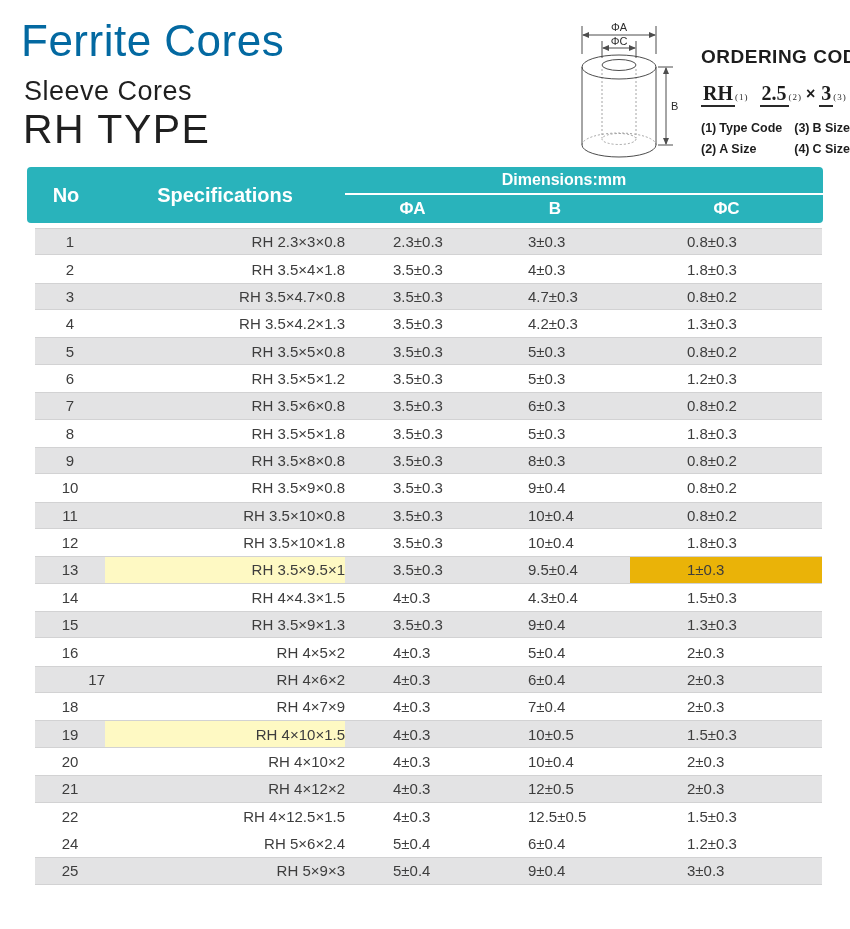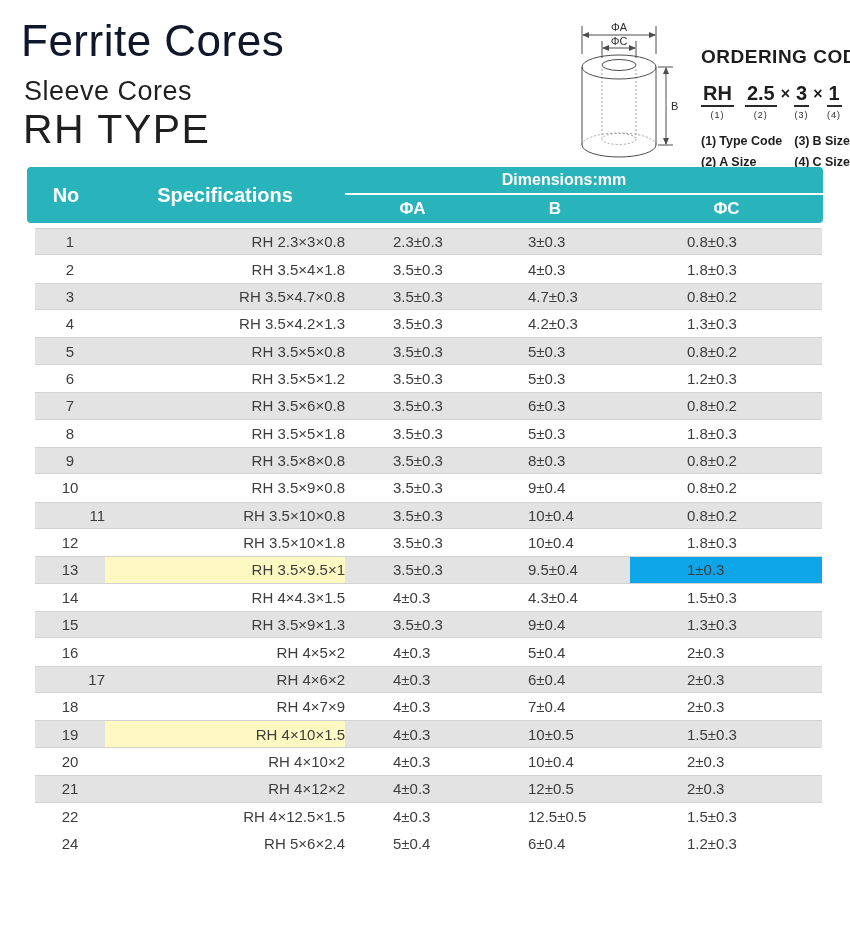--- a/index.html
+++ b/index.html
@@ -2,35 +2,35 @@
 <html><head>
 <meta charset="utf-8">
 <style>
   * { margin:0; padding:0; box-sizing:border-box; }
   html,body { background:#ffffff; }
   body { font-family:"Liberation Sans", sans-serif; }
   .page { position:relative; width:850px; height:929px; background:#fff; overflow:hidden; }
 
   
   .title-main { position:absolute; left:21px; top:16px; font-size:44px; font-weight:500;
-                color:#0f172a; letter-spacing:0.5px; }
+                color:#0369a1; letter-spacing:0.5px; }
   .title-sub  { position:absolute; left:24px; top:76px; font-size:27px; font-weight:500;
                 color:#1f1f1f; letter-spacing:0.5px; }
   .title-type { position:absolute; left:23px; top:106px; font-size:41px; font-weight:500;
                 color:#1f1f1f; letter-spacing:1.5px; }
 
   
   .diagram { position:absolute; left:560px; top:12px; width:148px; height:152px; }
   .diagram svg { display:block; }
 
   
   .ordering { position:absolute; left:701px; top:46px; width:150px; color:#1d1d1d; }
   .oc-title { font-size:19px; font-weight:bold; letter-spacing:0.5px; white-space:nowrap; }
   .oc-code  { margin-top:15px; display:flex; align-items:flex-start; }
-  .oc-part  { display:flex; flex-direction:column; align-items:center; }
+  .oc-part  { display:flex; flex-direction:row; align-items:center;font-family:Liberation Serif, serif; }
   .oc-part.first { margin-right:11px; }
   .oc-val   { font-size:20px; font-weight:bold; line-height:1.05; border-bottom:2px solid #2a2a2a; padding:0 2px 1px; }
   .oc-num   { font-size:9px; margin-top:3px; color:#2a2a2a; letter-spacing:1px; }
   .oc-x     { font-size:16px; font-weight:bold; margin:2px 4px 0; }
   .oc-legend{ margin-top:14px; display:grid; grid-template-columns:auto auto; column-gap:11px; row-gap:7px;
               font-size:12.5px; font-weight:bold; white-space:nowrap; }
   .lg-item  { display:flex; }
   .lg-num   { margin-right:3px; }
 
   
@@ -248,39 +248,39 @@
       <td class="c-c" style="background: rgb(227, 227, 228);">0.8±0.2</td>
     </tr>
         <tr>
       <td class="c-no">10</td>
       <td class="c-spec">RH 3.5×9×0.8</td>
       <td class="c-a">3.5±0.3</td>
       <td class="c-b">9±0.4</td>
       <td class="c-c">0.8±0.2</td>
     </tr>
         <tr class="alt">
-      <td class="c-no" style="background: rgb(227, 227, 228); text-align: right;">11</td>
+      <td class="c-no" style="background: rgb(227, 227, 228);">11</td>
       <td class="c-spec" style="background: rgb(227, 227, 228);">RH 3.5×10×0.8</td>
       <td class="c-a" style="background: rgb(227, 227, 228);">3.5±0.3</td>
       <td class="c-b" style="background: rgb(227, 227, 228);">10±0.4</td>
       <td class="c-c" style="background: rgb(227, 227, 228);">0.8±0.2</td>
     </tr>
         <tr>
       <td class="c-no">12</td>
       <td class="c-spec">RH 3.5×10×1.8</td>
       <td class="c-a">3.5±0.3</td>
       <td class="c-b">10±0.4</td>
       <td class="c-c">1.8±0.3</td>
     </tr>
         <tr class="alt">
       <td class="c-no" style="background: rgb(227, 227, 228);">13</td>
       <td class="c-spec" style="background: #fef9c3;">RH 3.5×9.5×1</td>
       <td class="c-a" style="background: rgb(227, 227, 228);">3.5±0.3</td>
       <td class="c-b" style="background: rgb(227, 227, 228);">9.5±0.4</td>
-      <td class="c-c" style="background: #0ea5e9;">1±0.3</td>
+      <td class="c-c" style="background: #eab308;">1±0.3</td>
     </tr>
         <tr>
       <td class="c-no">14</td>
       <td class="c-spec">RH 4×4.3×1.5</td>
       <td class="c-a">4±0.3</td>
       <td class="c-b">4.3±0.4</td>
       <td class="c-c">1.5±0.3</td>
     </tr>
         <tr class="alt">
       <td class="c-no" style="background: rgb(227, 227, 228);">15</td>
@@ -338,16 +338,23 @@
       <td class="c-b">12.5±0.5</td>
       <td class="c-c">1.5±0.3</td>
     </tr>
         <tr>
       <td class="c-no">24</td>
       <td class="c-spec">RH 5×6×2.4</td>
       <td class="c-a">5±0.4</td>
       <td class="c-b">6±0.4</td>
       <td class="c-c">1.2±0.3</td>
     </tr>
+        <tr class="alt">
+      <td class="c-no" style="background: rgb(227, 227, 228);">25</td>
+      <td class="c-spec" style="background: rgb(227, 227, 228);">RH 5×9×3</td>
+      <td class="c-a" style="background: rgb(227, 227, 228);">5±0.4</td>
+      <td class="c-b" style="background: rgb(227, 227, 228);">9±0.4</td>
+      <td class="c-c" style="background: rgb(227, 227, 228);">3±0.3</td>
+    </tr>
       </tbody>
   </table>
 
 </div>
 
 </body></html>

